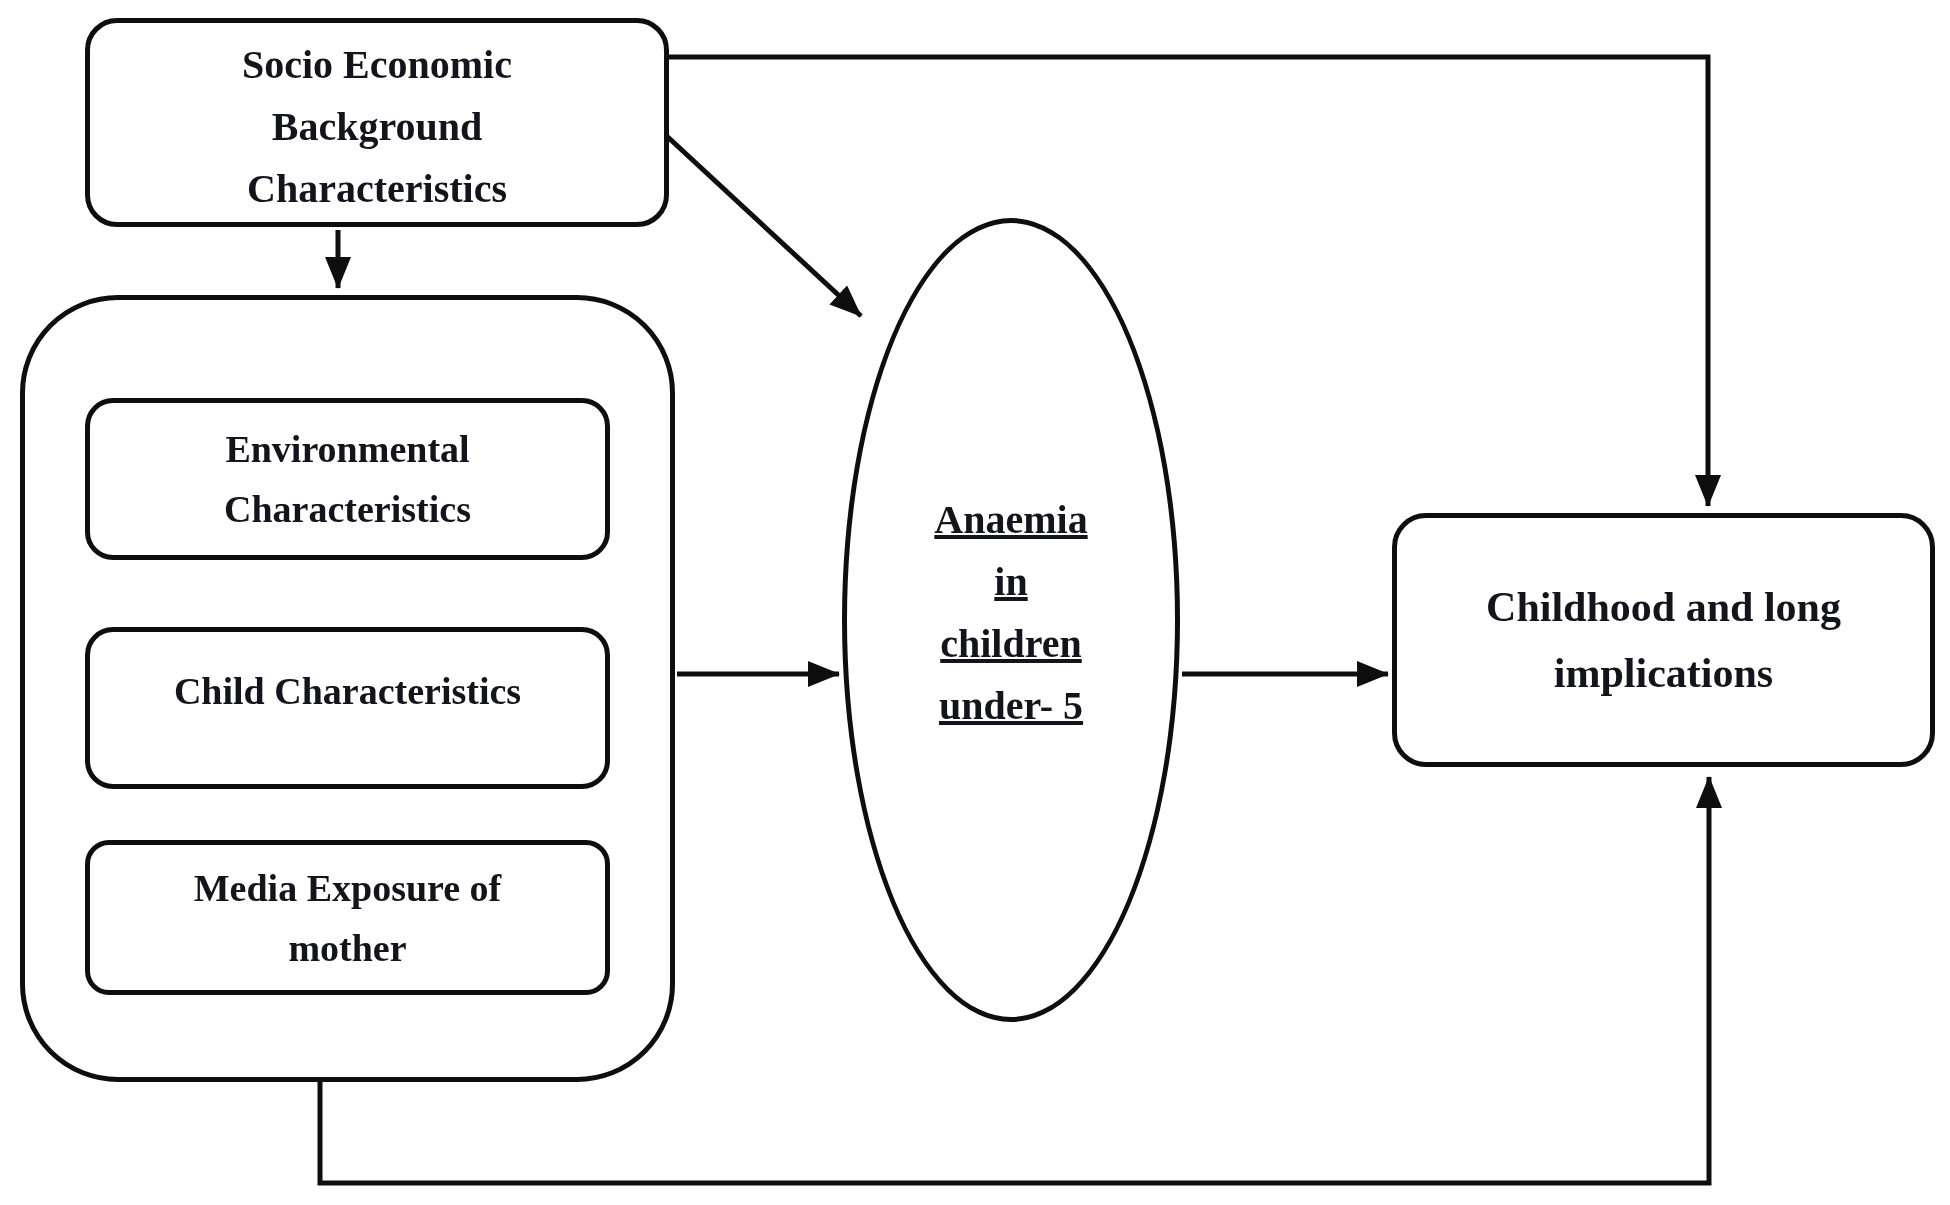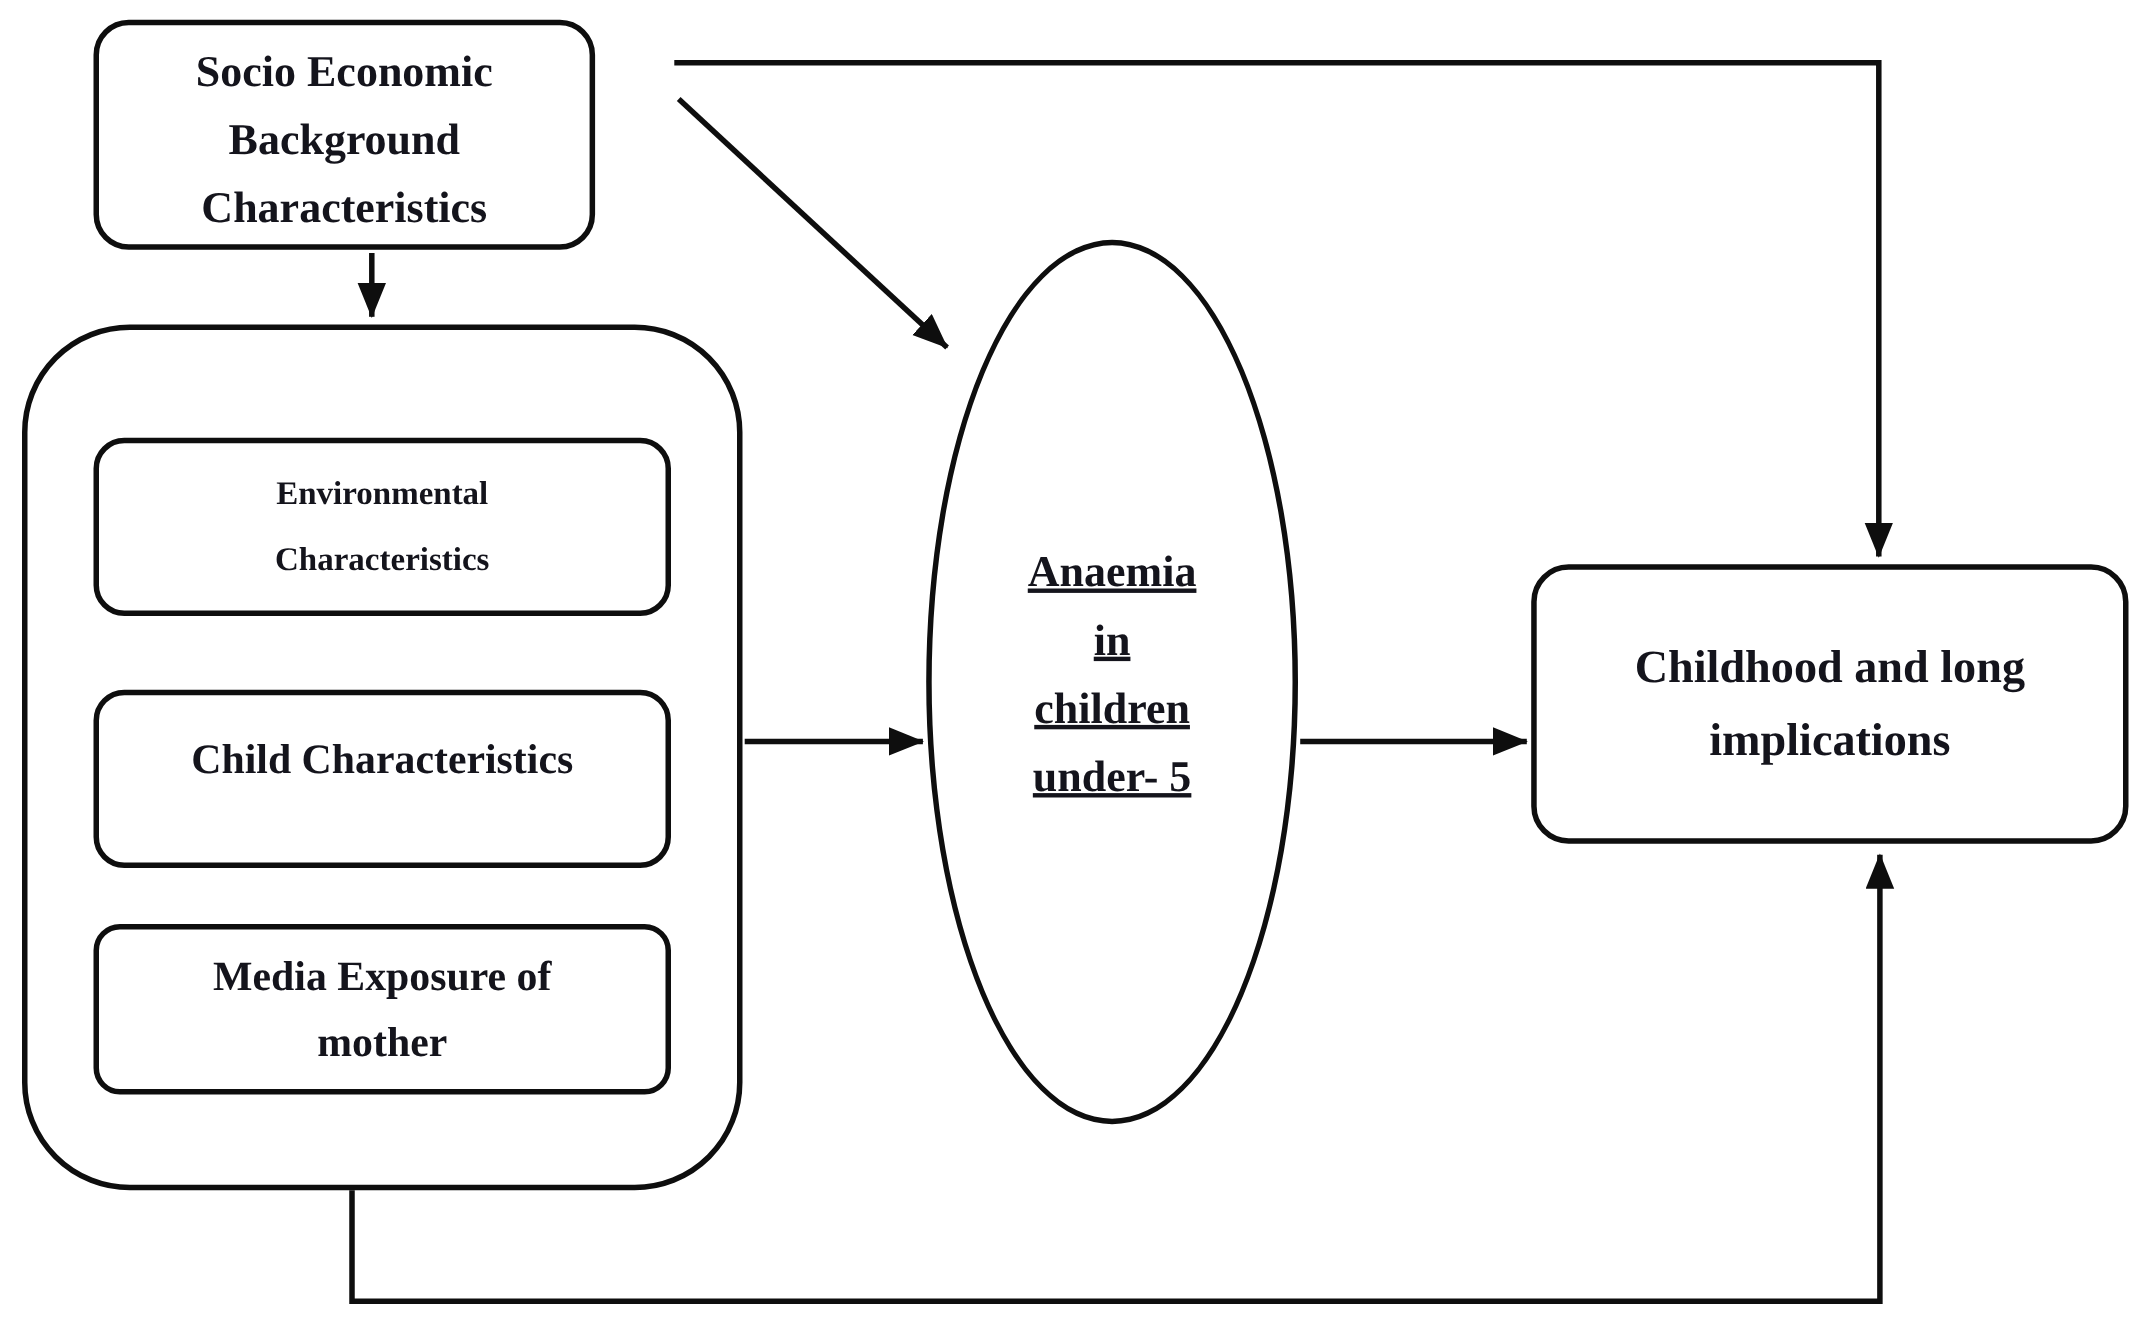--- a/index.html
+++ b/index.html
@@ -24,35 +24,35 @@
     background:#ffffff;
     display:flex;
     flex-direction:column;
     align-items:center;
     justify-content:center;
     text-align:center;
   }
   .node .tline{display:block;}
   
   .socio{
-    left:85px;top:18px;width:456px;height:209px;
+    left:85px;top:18px;width:584px;height:209px;
     border-radius:32px;
     font-size:40px;line-height:62px;
     padding-top:8px;
   }
   
   .group{
     left:20px;top:295px;width:655px;height:787px;
     border-radius:98px;
     background:transparent;
   }
   .env{
     left:85px;top:398px;width:525px;height:162px;
     border-radius:28px;
-    font-size:30px;line-height:60px;align-items:center;
+    font-size:38px;line-height:60px;align-items:center;
   }
   .child{
     left:85px;top:627px;width:525px;height:162px;
     border-radius:28px;
     font-size:38px;line-height:58px;
     padding-bottom:34px;
   }
   .media{
     left:85px;top:840px;width:525px;height:155px;
     border-radius:24px;

